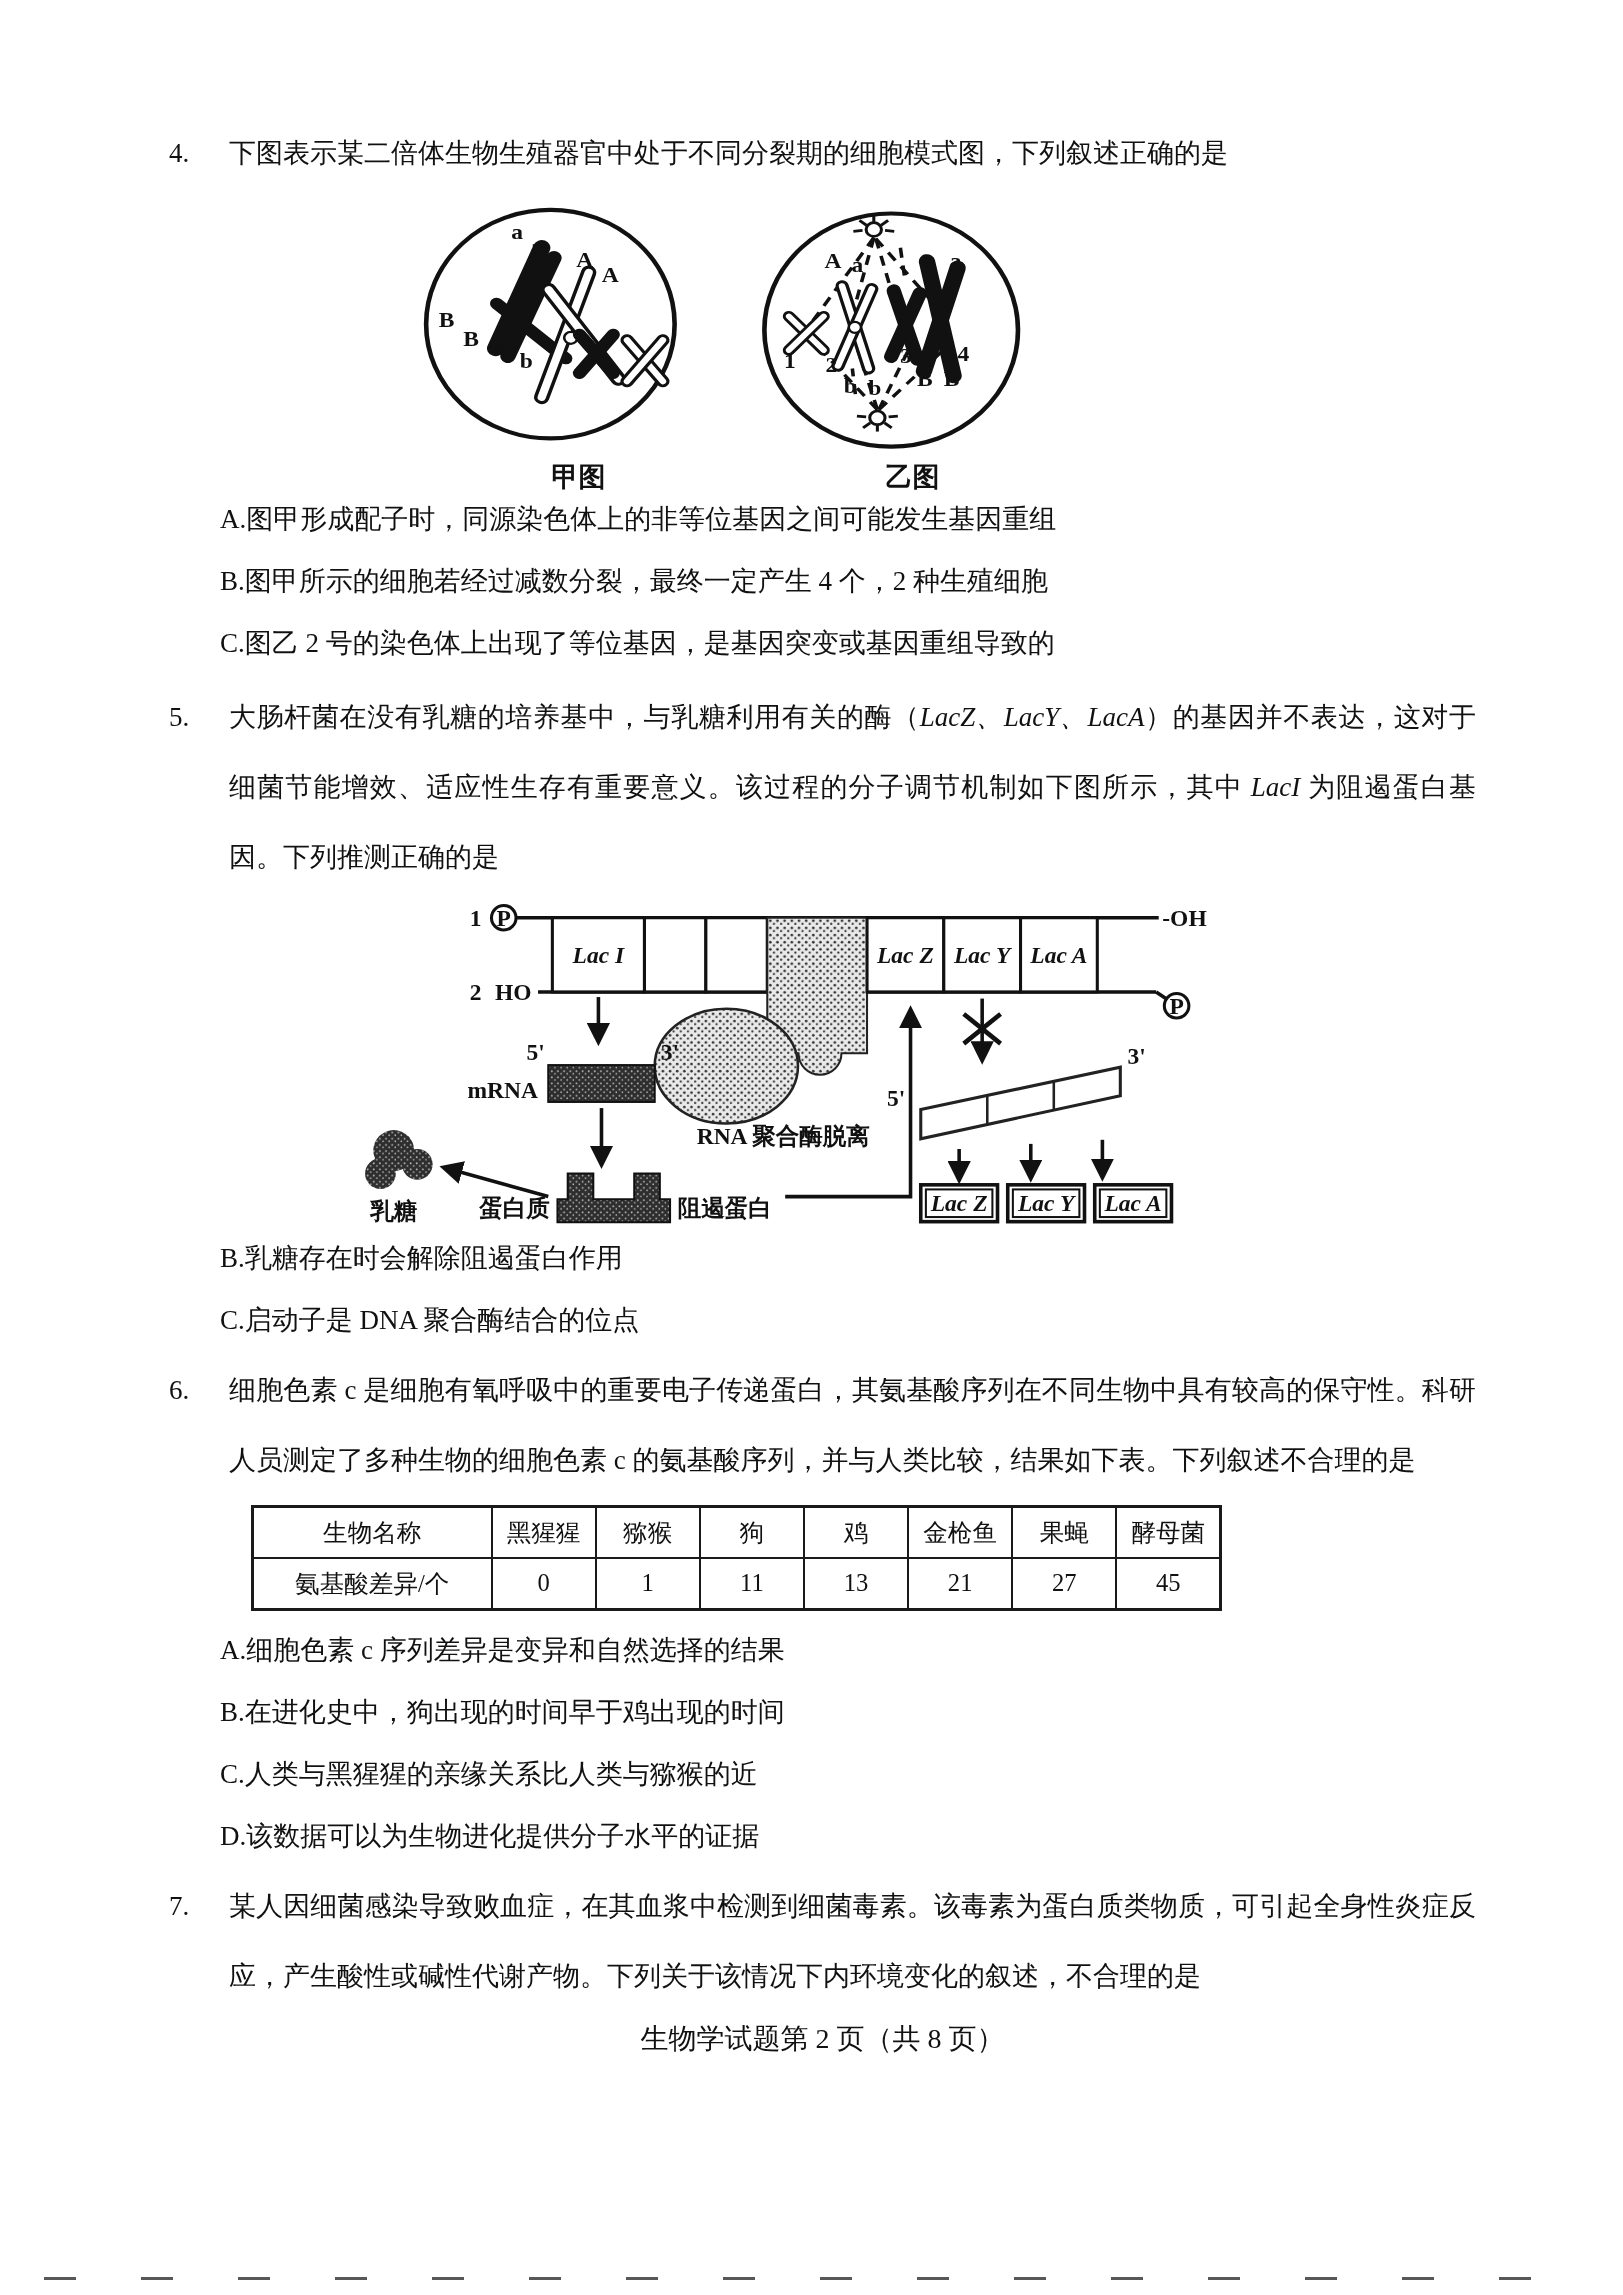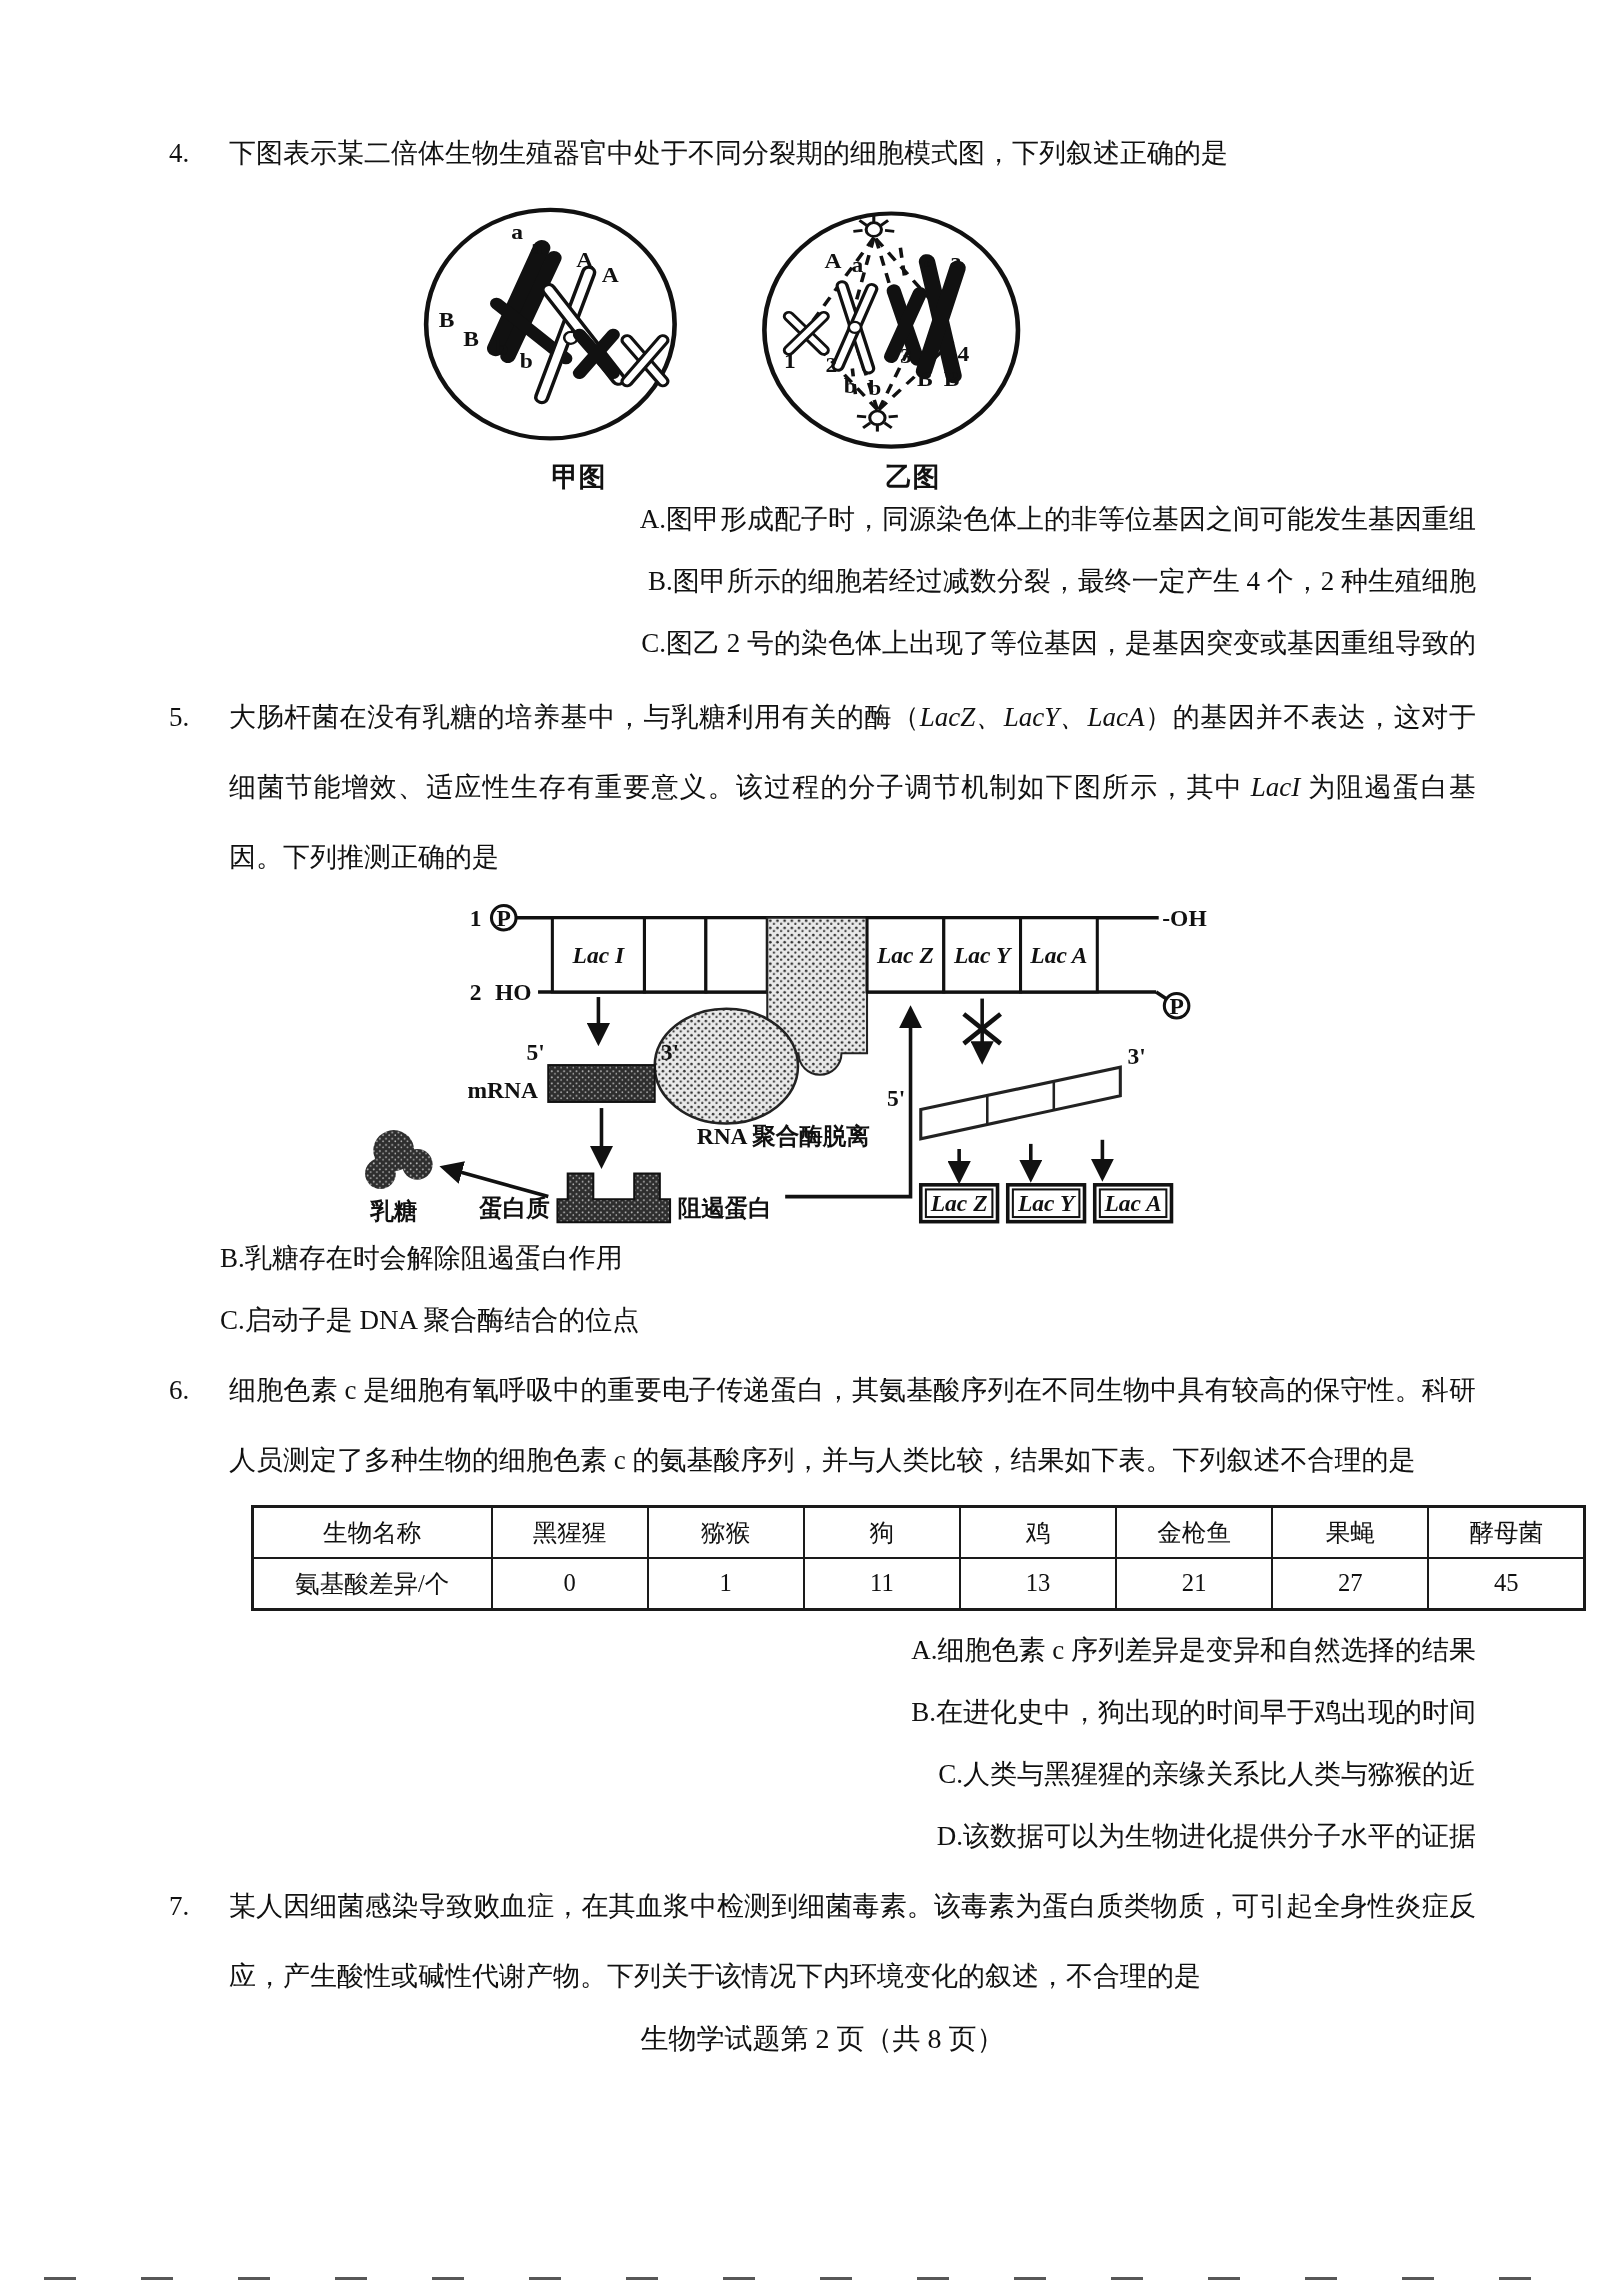--- a/index.html
+++ b/index.html
@@ -5,40 +5,40 @@
   html,body{margin:0;padding:0;}
   body{
     width:1624px;height:2295px;background:#ffffff;position:relative;
     font-family:"Liberation Serif","DejaVu Serif",serif;color:#111;
     overflow:hidden;
   }
   .page{position:absolute;inset:0;padding:118px 148px 0 169px;box-sizing:border-box;}
   .qpara{position:relative;padding-left:60px;font-size:27px;line-height:70px;text-align:justify;}
   .qnum{position:absolute;left:0;top:0;}
   i{font-style:italic;}
-  .opts{padding-left:51px;text-align:right;}
+  .opts{padding-left:51px;}
   .opt{font-size:27px;line-height:62px;white-space:nowrap;}
   .optrow{display:flex;padding-left:51px;}
   .optrow .optL{width:660px;}
   .fig4{display:flex;gap:10.2px;margin:15.4px 0 0 251px;}
   .fig4caps{display:flex;gap:17px;margin-left:251px;height:29px;}
   .fig4caps div{width:317px;text-align:center;font-size:27px;font-weight:bold;}
   .fig5{margin:5.1px 0 0 148px;}
   svg text{font-family:"Liberation Serif","DejaVu Serif",serif;fill:#111;}
   .cellmem{fill:none;stroke:#111;stroke-width:9;}
   .dk{stroke:#111;stroke-linecap:round;fill:none;}
   .wt{stroke:#fff;stroke-linecap:round;fill:none;}
   .sp{stroke:#111;stroke-width:7;stroke-dasharray:22 17;fill:none;}
   .glab{font-size:46px;font-weight:bold;}
   .lacline{stroke:#111;stroke-width:7;fill:none;}
   .lacbox{fill:#fff;stroke:#111;stroke-width:6;}
   .lacgene{font-size:46px;font-weight:bold;font-style:italic;text-anchor:middle;}
   .laclab{font-size:46px;font-weight:bold;}
   .arrow{stroke:#111;stroke-width:7;fill:none;}
-  table.bio{border-collapse:collapse;margin:10.2px 0 0 82px;table-layout:fixed;width:1335px;}
+  table.bio{border-collapse:collapse;margin:10.2px 0 0 82px;table-layout:fixed;width:971px;}
   table.bio th,table.bio td{
     border:2px solid #1a1a1a;height:49px;text-align:center;
     font-size:24.6px;font-weight:normal;padding:0 3.1px;
   }
   table.bio{border:3.6px solid #1a1a1a;}
   .footer{margin-top:9px;text-align:center;font-size:28px;}
   .perf{position:absolute;bottom:15.4px;left:44px;right:28px;height:2.6px;
     background:repeating-linear-gradient(90deg,#3a3a3a 0 32px,transparent 32px 97px);opacity:.85;}
   .sectiongap5{margin-top:7.2px;}
   .sectiongap6{margin-top:4.1px;}

